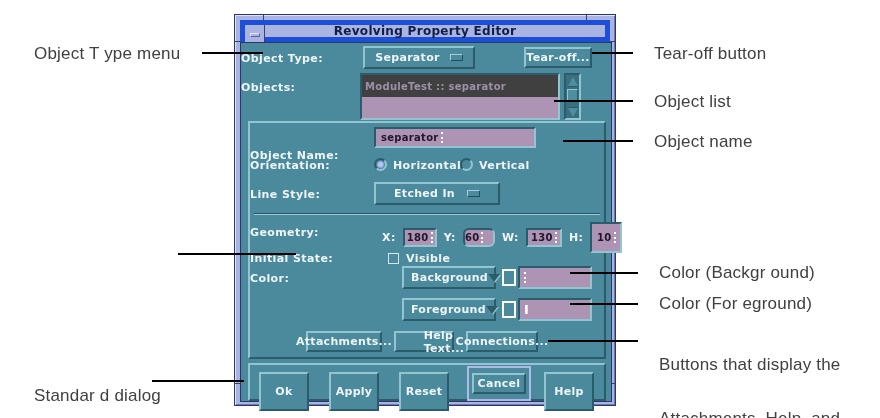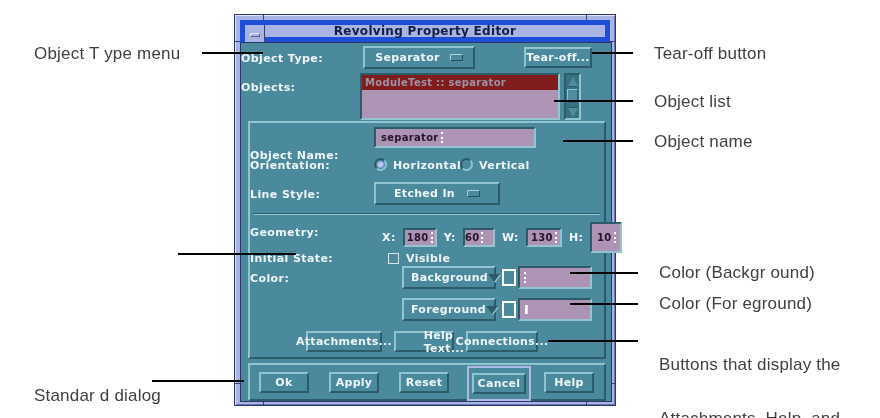--- a/index.html
+++ b/index.html
@@ -52,21 +52,21 @@
   .sbar { position:absolute; background:#39707f; border:2px solid; border-color:#2c5b69 #93c5d1 #93c5d1 #2c5b69; }
   .sbtn { position:absolute; left:1px; width:11px; height:12px; display:flex; align-items:center; justify-content:center; }
   .tri-up { width:0; height:0; border-left:5px solid transparent; border-right:5px solid transparent;
             border-bottom:9px solid #4f8da0; filter:drop-shadow(0 1px 0 #2c5b69); }
   .tri-dn { width:0; height:0; border-left:5px solid transparent; border-right:5px solid transparent;
             border-top:9px solid #4f8da0; filter:drop-shadow(0 -1px 0 #2c5b69); }
   .sthumb { position:absolute; left:1px; width:11px; height:13px; background:#4f8da0;
             border:1px solid; border-color:#93c5d1 #2c5b69 #2c5b69 #93c5d1; }
 
   
-  .act { position:absolute; top:7px; width:50px; height:21px; }
+  .act { position:absolute; top:7px; width:50px; height:39px; }
   .default-ring { position:absolute; left:217px; top:1px; width:64px; height:35px;
                   border:2px solid #aeb9e6; display:flex; align-items:center; justify-content:center; }
 
   
   .ann { position:absolute; color:#404040; font-size:17px; line-height:19px;
          font-family:"Liberation Sans", sans-serif; letter-spacing:.2px; white-space:pre;margin-left:16px; }
   .line { position:absolute; height:2px; background:#000; }
 </style>
 </head>
 <body>
@@ -97,21 +97,21 @@
       <div class="btnface raised" style="left:122px;top:3px;width:112px;height:23px;">
         <span>Separator</span>
         <span class="omglyph" style="margin-left:10px;"></span>
       </div>
       <div class="btnface raised" style="left:283px;top:4px;width:68px;height:21px;">
         <span>Tear-off...</span>
       </div>
 
       <div class="lbl" style="left:0;top:38px;width:112px;">Objects:</div>
       <div class="sunken" style="position:absolute;left:119px;top:30px;width:200px;height:47px;">
-        <div style="height:15px;background:#7f1d1d;display:flex;align-items:center;padding-left:3px;">
+        <div style="height:22px;background:#404040;display:flex;align-items:center;padding-left:3px;">
           <span style="font-size:10px;font-weight:bold;color:#9c91a6;letter-spacing:.3px;">ModuleTest :: separator</span>
         </div>
       </div>
       <div class="sbar" style="left:323px;top:30px;width:17px;height:47px;">
         <div class="sbtn" style="top:0;">
           <div class="tri-up"></div>
         </div>
         <div class="sthumb" style="top:14px;"></div>
         <div class="sbtn" style="bottom:0;">
           <div class="tri-dn"></div>
@@ -141,21 +141,21 @@
         <div class="etch" style="left:4px;top:90px;width:346px;"></div>
 
         <div class="lbl" style="left:0;top:103px;width:126px;">Geometry:</div>
         <div style="position:absolute;left:132px;top:99px;display:flex;align-items:center;gap:7px;">
           <span class="lbl" style="position:static;">X:</span>
           <div class="sunken" style="width:34px;height:19px;display:flex;align-items:center;justify-content:center;">
             <span class="fieldtext">180</span>
               <span class="cur"></span>
           </div>
           <span class="lbl" style="position:static;">Y:</span>
-          <div class="sunken" style="width:32px;height:19px;display:flex;align-items:center;justify-content:flex-start;">
+          <div class="sunken" style="width:32px;height:19px;display:flex;align-items:center;justify-content:flex-start;border-radius:6px;">
             <span class="fieldtext">60</span>
               <span class="cur"></span>
           </div>
           <span class="lbl" style="position:static;">W:</span>
           <div class="sunken" style="width:36px;height:19px;display:flex;align-items:center;justify-content:center;">
             <span class="fieldtext">130</span>
               <span class="cur"></span>
           </div>
           <span class="lbl" style="position:static;">H:</span>
           <div class="sunken" style="width:32px;height:31px;display:flex;align-items:center;justify-content:center;">

